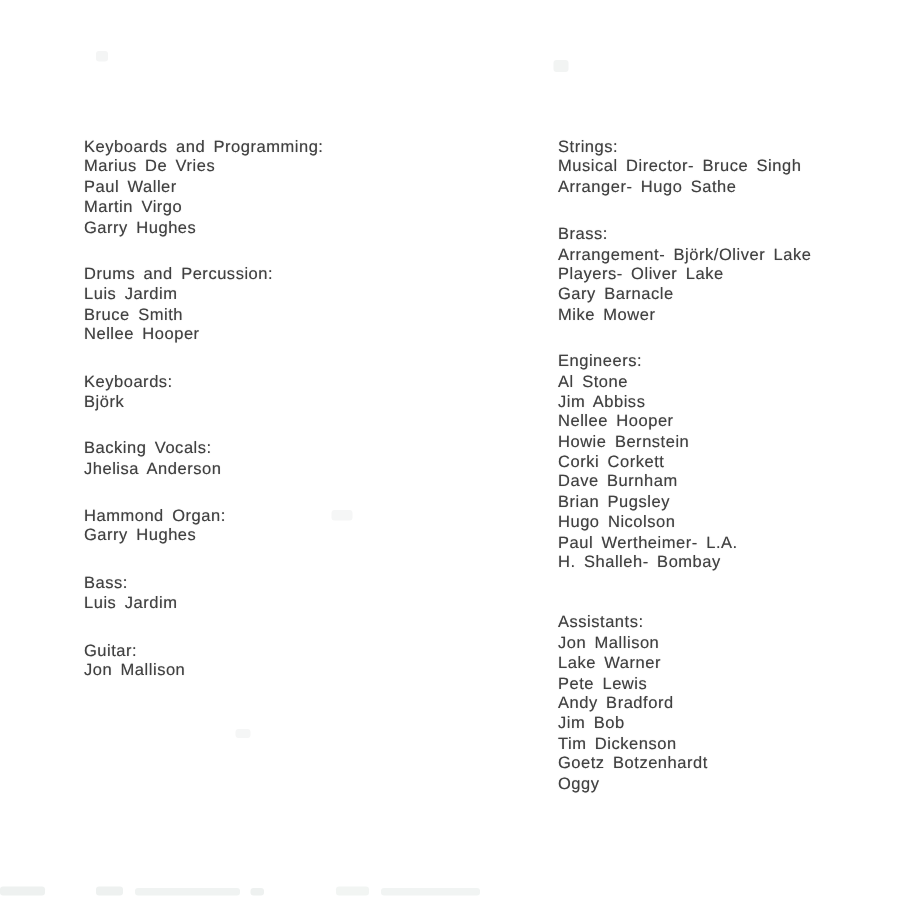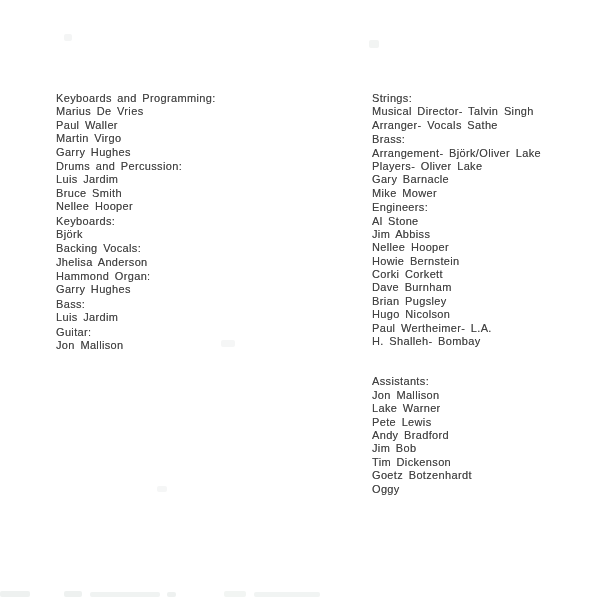--- a/index.html
+++ b/index.html
@@ -21,21 +21,21 @@
     font-size: 11px;
     line-height: 13.4px;
     letter-spacing: 0.35px;
     word-spacing: 2.2px;
     font-weight: 400;
     text-shadow: 0 0 0.5px rgba(70,70,70,0.55);
     white-space: nowrap;
   }
   .credits-column[data-column="0"] { left: 56px; }
   .credits-column[data-column="1"] { left: 372px; }
-  .credit-section { margin-top: 1px; }
+  .credit-section { margin-top: 18px; }
   .credit-section:first-child { margin-top: 0; }
   
   .credits-column[data-column="1"] .credit-section:nth-child(4) { margin-top: 27px; }
   .heading, .entry { height: 13.4px; }
 
   
   .smudge {
     position: absolute;
     background: #eef1f0;
     border-radius: 2px;
@@ -88,22 +88,22 @@
       </div>
       <div class="credit-section">
         <div class="heading">Guitar:</div>
         <div class="entry">Jon Mallison</div>
       </div>
     </div>
 
   <div class="credits-column" data-column="1">
       <div class="credit-section">
         <div class="heading">Strings:</div>
-        <div class="entry">Musical Director- Talvin Singh</div>
-        <div class="entry">Arranger- Vocals Sathe</div>
+        <div class="entry">Musical Director- Bruce Singh</div>
+        <div class="entry">Arranger- Hugo Sathe</div>
       </div>
       <div class="credit-section">
         <div class="heading">Brass:</div>
         <div class="entry">Arrangement- Björk/Oliver Lake</div>
         <div class="entry">Players- Oliver Lake</div>
         <div class="entry">Gary Barnacle</div>
         <div class="entry">Mike Mower</div>
       </div>
       <div class="credit-section">
         <div class="heading">Engineers:</div>

